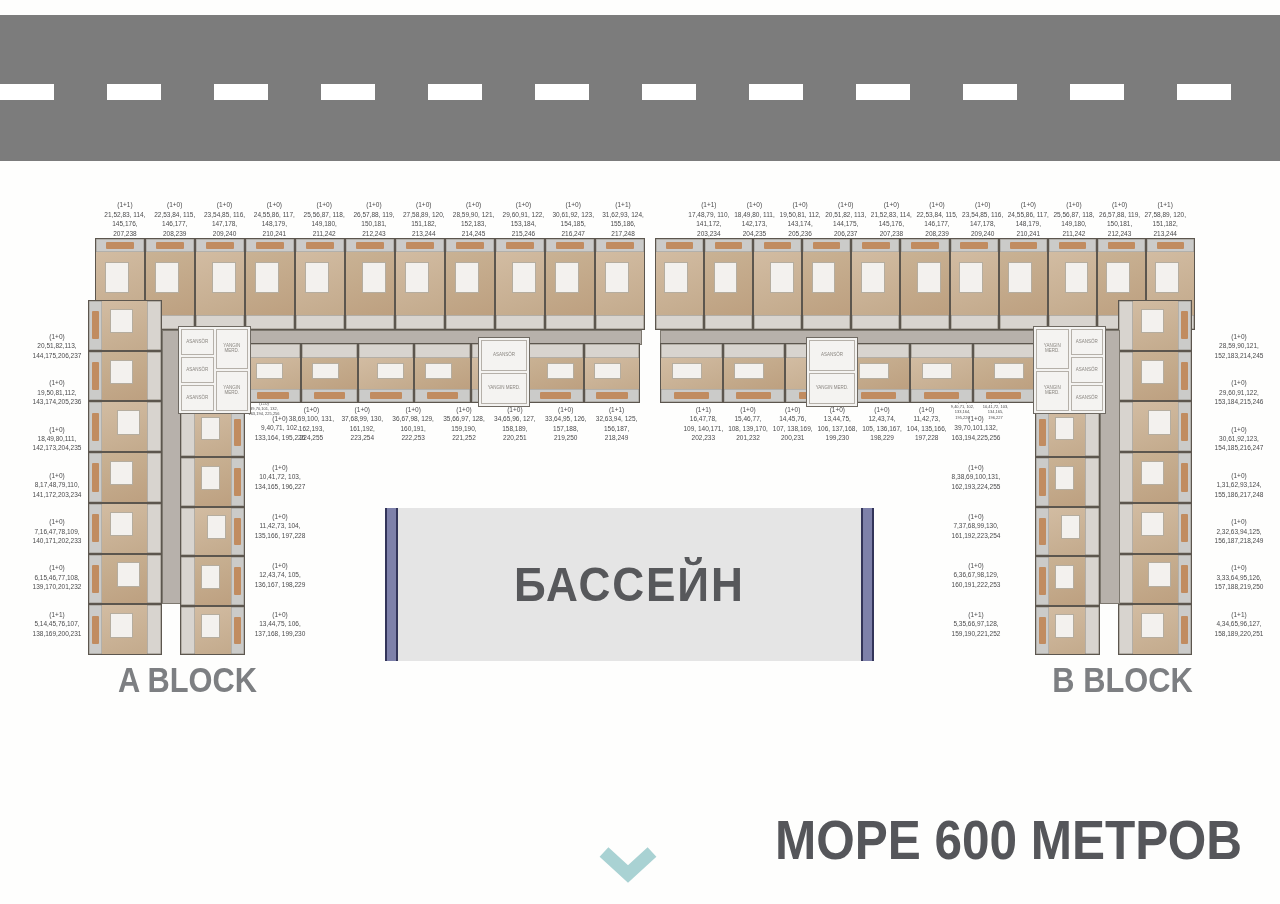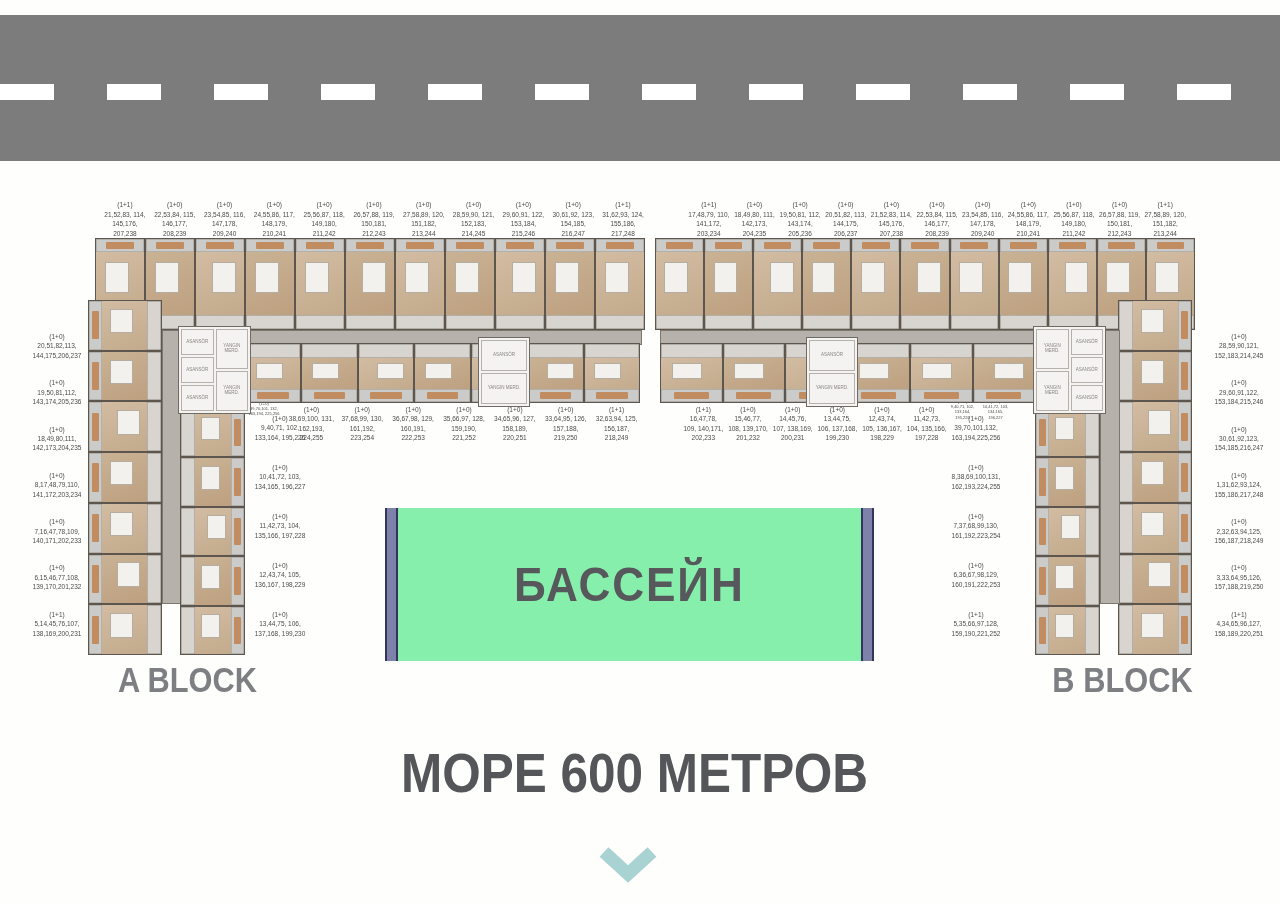--- a/index.html
+++ b/index.html
@@ -70,35 +70,35 @@
   .a-core{left:178px;top:326px;width:69px;height:84px;}
   .b-core{left:1033px;top:326px;width:69px;height:84px;}
   .midcore{flex-direction:column;}
   .a-midcore{left:478px;top:337px;width:48px;height:66px;}
   .b-midcore{left:806px;top:337px;width:48px;height:66px;}
   .ccol{flex:1 1 0;display:flex;flex-direction:column;}
   .ccell{flex:1 1 0;border:1px solid #b5b0a9;margin:1px;font-size:4.5px;color:#8a8680;
          display:flex;align-items:center;justify-content:center;text-align:center;line-height:1.1;}
 
   
-  .pool{position:absolute;left:385px;top:508px;width:489px;height:153px;background:#86efac;
+  .pool{position:absolute;left:385px;top:508px;width:489px;height:153px;background:#e5e5e5;
         display:flex;align-items:center;justify-content:center;}
   .pool-bar{position:absolute;top:0;bottom:0;width:9px;background:#7e81aa;
             border-left:2px solid #33355a;border-right:2px solid #33355a;}
   .pool-bar.left{left:0;}
   .pool-bar.right{right:0;}
   .pool-title{font-size:48px;font-weight:bold;color:#57585b;letter-spacing:2px;
               transform:scaleX(.92);white-space:nowrap;}
 
   
   .block-title{position:absolute;font-size:35px;font-weight:bold;color:#7d7f82;
                transform:scaleX(.88);text-align:center;white-space:nowrap;}
   .a-title{left:105px;top:660px;width:165px;}
   .b-title{left:1040px;top:660px;width:165px;}
-  .sea{position:absolute;left:0;top:741px;width:1268px;text-align:center;}
+  .sea{position:absolute;left:0;top:808px;width:1268px;text-align:right;}
   .sea-text{display:inline-block;font-size:55px;font-weight:bold;color:#55565a;
             transform:scaleX(.9);white-space:nowrap;}
   .chev{position:absolute;left:597px;top:845px;}
 </style>
 </head>
 <body>
 
 <div class="canvas">
 
   <div class="road">

